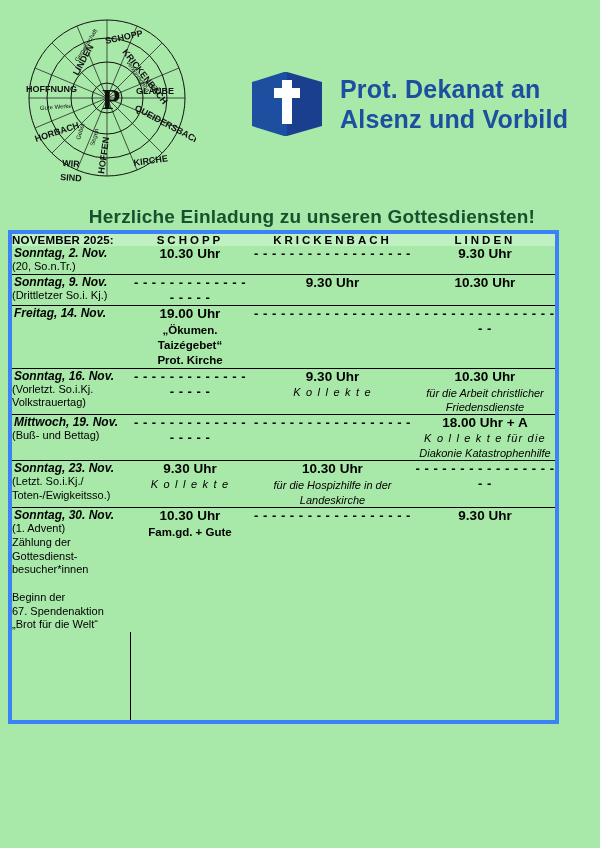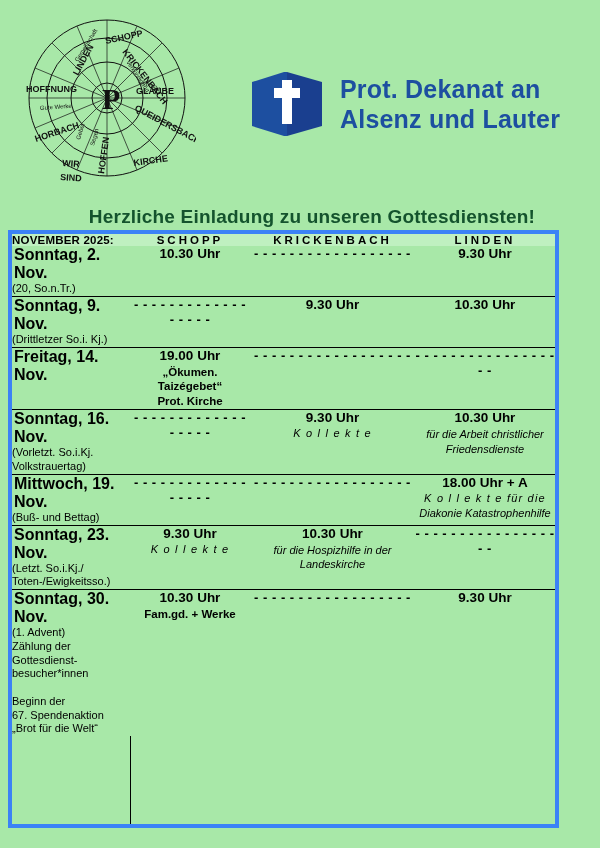--- a/index.html
+++ b/index.html
@@ -118,24 +118,25 @@
   td.date {
     width: 120px;
     text-align: center;
     font-size: 11.5px;
     border-right: 1px solid #000;
     padding-left: 4px;
     padding-right: 4px;
   }
   td.date .d-main {
     font-weight: bold;
-    font-size: 16px;
+    font-size: 12px;
     display: block;
     text-align: left;
     padding-left: 2px;
+    font-style: italic;
   }
   td.date .d-sub {
     display: block;
     font-size: 11px;
     line-height: 1.25;
     text-align: left;
   }
   td.cell {
     text-align: center;
     font-size: 12px;
@@ -238,21 +239,21 @@
 
     <div class="dekanat-logo">
       <svg class="book-mark" viewBox="0 0 74 72">
         <path d="M2 14 L34 4 L34 68 L2 58 Z" fill="#1d4fa0"></path>
         <path d="M37 4 L72 14 L72 58 L37 68 Z" fill="#1a3f8f"></path>
         <path d="M34 4 L37 4 L37 68 L34 68 Z" fill="#1d4fa0"></path>
         <path d="M24 20 L32 20 L32 12 L42 12 L42 20 L50 20 L50 30 L42 30 L42 56 L32 56 L32 30 L24 30 Z" fill="#ffffff"></path>
       </svg>
       <div class="dekanat-text">
         <div>Prot. Dekanat an</div>
-        <div>Alsenz und Lauter</div>
+        <div>Alsenz und Vorbild</div>
       </div>
     </div>
   </div>
 
   <div class="invite">Herzliche Einladung zu unseren Gottesdiensten!</div>
 
   <div class="sched-wrap">
     <table class="sched">
       <colgroup>
         <col style="width:120px">
@@ -365,21 +366,21 @@
               <span class="dashes">- - - - - - - - - - - - - - - - - -</span>
             </td>
           </tr>
           <tr>
             <td class="date">
               <span class="d-main">Sonntag, 30. Nov.</span>
               <span class="d-sub">(1. Advent)<br>Zählung der<br>Gottesdienst-<br>besucher*innen<br><br>Beginn der<br>67. Spendenaktion<br>„Brot für die Welt“</span>
             </td>
             <td class="cell">
               <span class="time">10.30 Uhr</span>
-              <span class="note-bold">Fam.gd. + Werke</span>
+              <span class="note-bold">Fam.gd. + Gute</span>
             </td>
             <td class="cell">
               <span class="dashes">- - - - - - - - - - - - - - - - - -</span>
             </td>
             <td class="cell">
               <span class="time">9.30 Uhr</span>
             </td>
           </tr>
           <tr class="spacer-row">
             <td class="date"></td>

